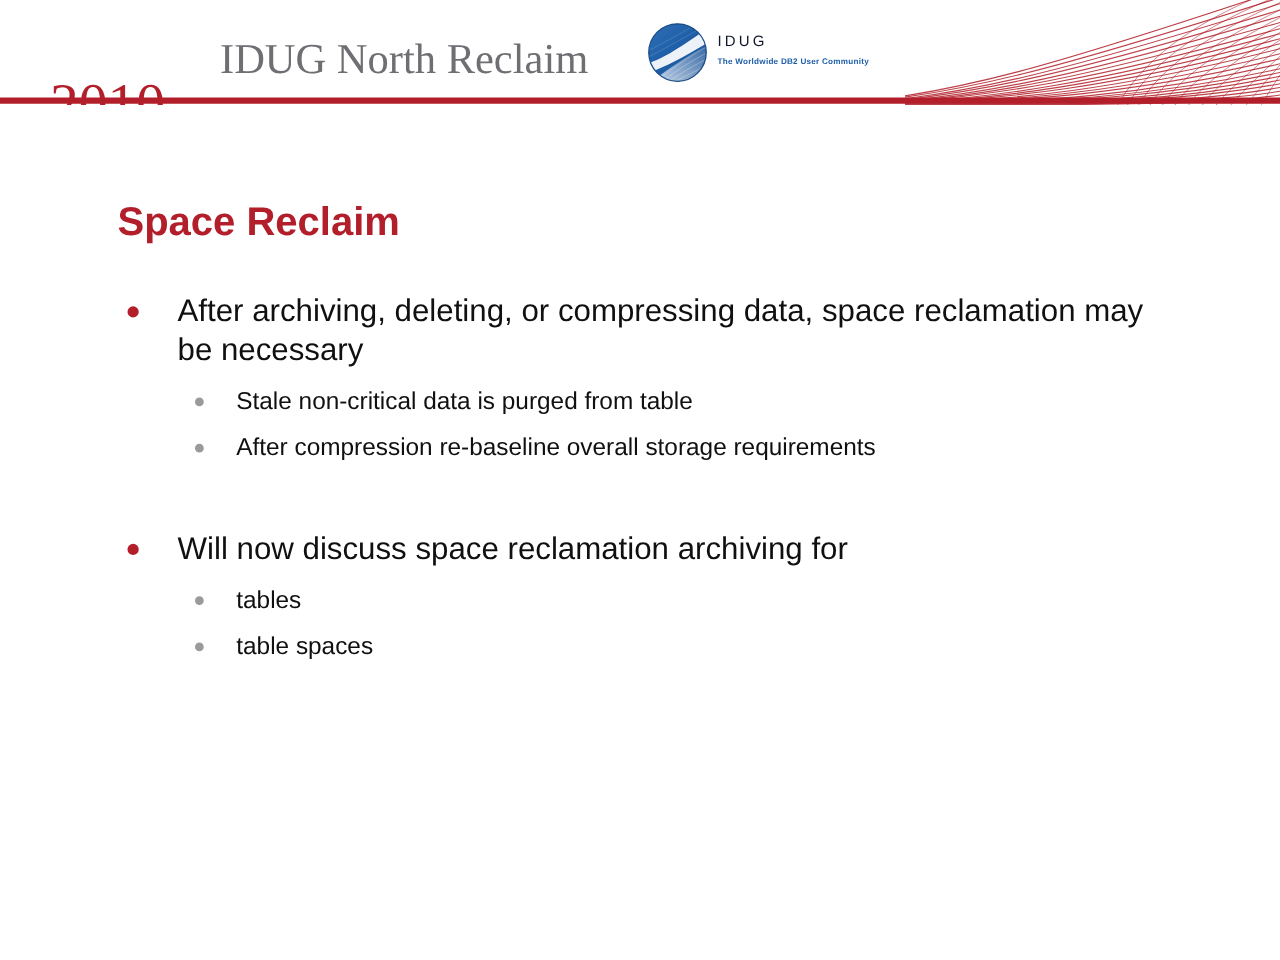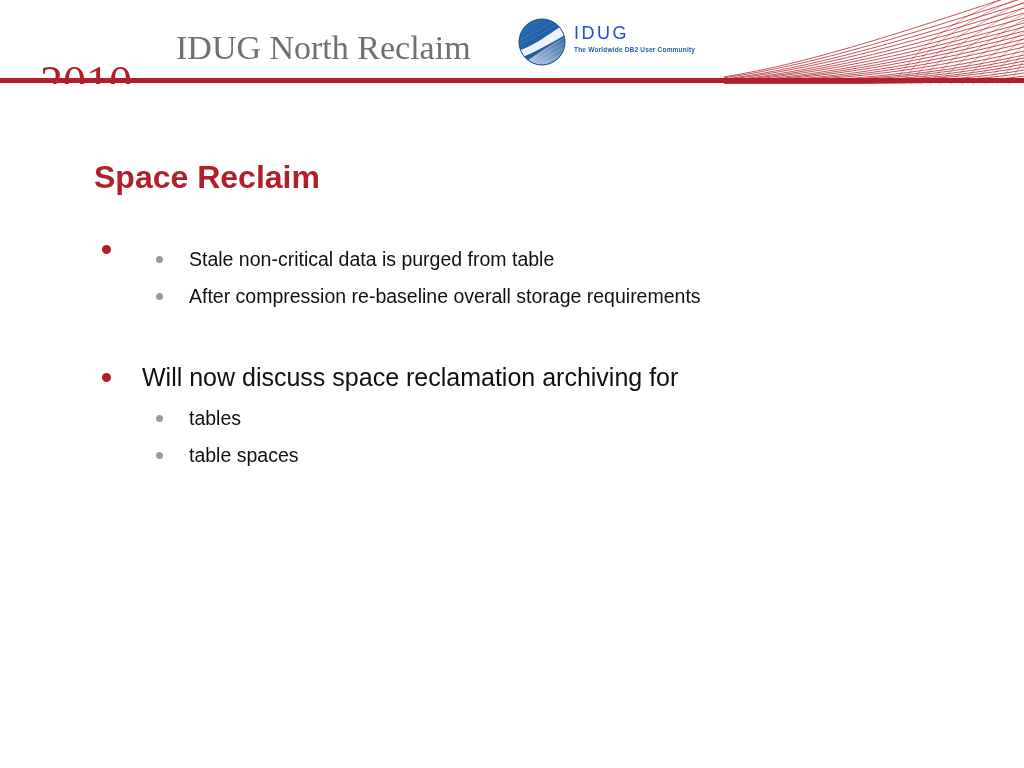--- a/index.html
+++ b/index.html
@@ -72,24 +72,24 @@
     left: 0;
     top: 0;
     width: 48px;
     height: 48px;
   }
   .idug-wordmark {
     position: absolute;
     left: 56px;
     top: 6px;
     font-family: "Liberation Sans", sans-serif;
-    font-size: 18px;
+    font-size: 12px;
     letter-spacing: 2.5px;
     font-weight: 400;
-    color: #1d4ed8;
+    color: #0f172a;
     line-height: 18px;
     white-space: nowrap;
   }
   .idug-tagline {
     position: absolute;
     left: 56px;
     top: 27px;
     font-family: "Liberation Sans", sans-serif;
     font-size: 6.5px;
     letter-spacing: 0.2px;
@@ -275,20 +275,21 @@
 </div>
 
 <div class="slide-body">
 
   <div class="slide-title">Space Reclaim</div>
 
   <div class="bullet-list">
 
     <div class="bullet-l1">
       <span class="dot"></span>
+      <span class="txt">After archiving, deleting, or compressing data, space reclamation may be necessary</span>
     </div>
     <div class="bullet-l2">
       <span class="dot"></span>
       <span class="txt">Stale non-critical data is purged from table</span>
     </div>
     <div class="bullet-l2">
       <span class="dot"></span>
       <span class="txt">After compression re-baseline overall storage requirements</span>
     </div>
 

